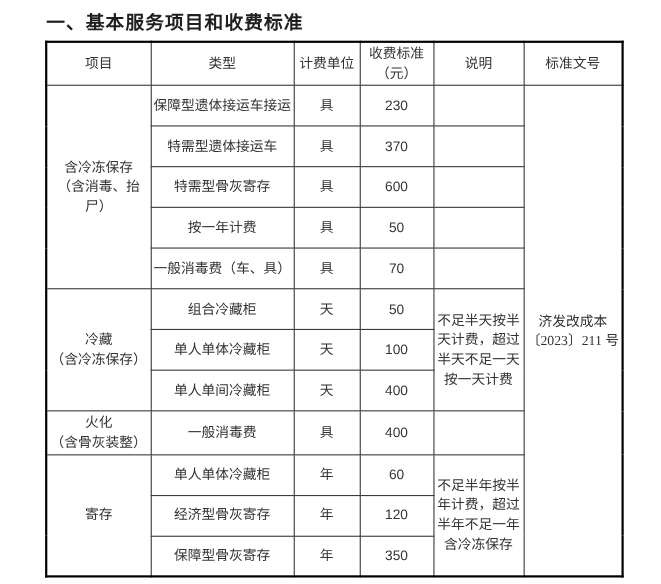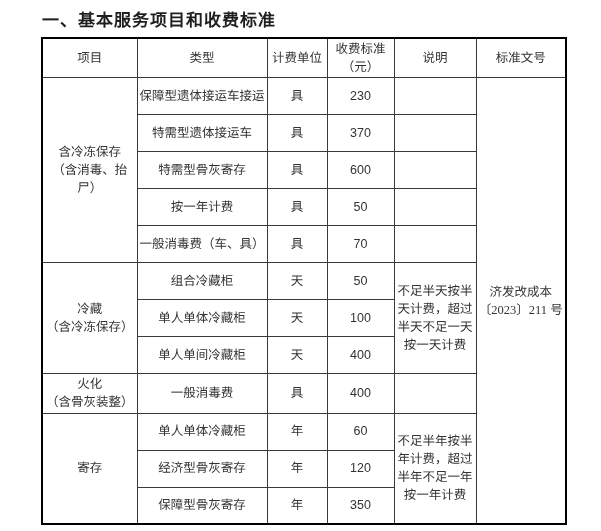--- a/index.html
+++ b/index.html
@@ -154,21 +154,21 @@
       </tr>
 
       <tr>
         <td rowspan="3" class="project-cell" data-multiline="">寄存</td>
         <td>单人单体冷藏柜</td>
         <td>年</td>
         <td>60</td>
         <td rowspan="3" class="note-cell" data-multiline="">不足半年按半
 年计费，超过
 半年不足一年
-按一年计费</td>
+含冷冻保存</td>
       </tr>
       <tr>
         <td>经济型骨灰寄存</td>
         <td>年</td>
         <td>120</td>
       </tr>
       <tr>
         <td>保障型骨灰寄存</td>
         <td>年</td>
         <td>350</td>

